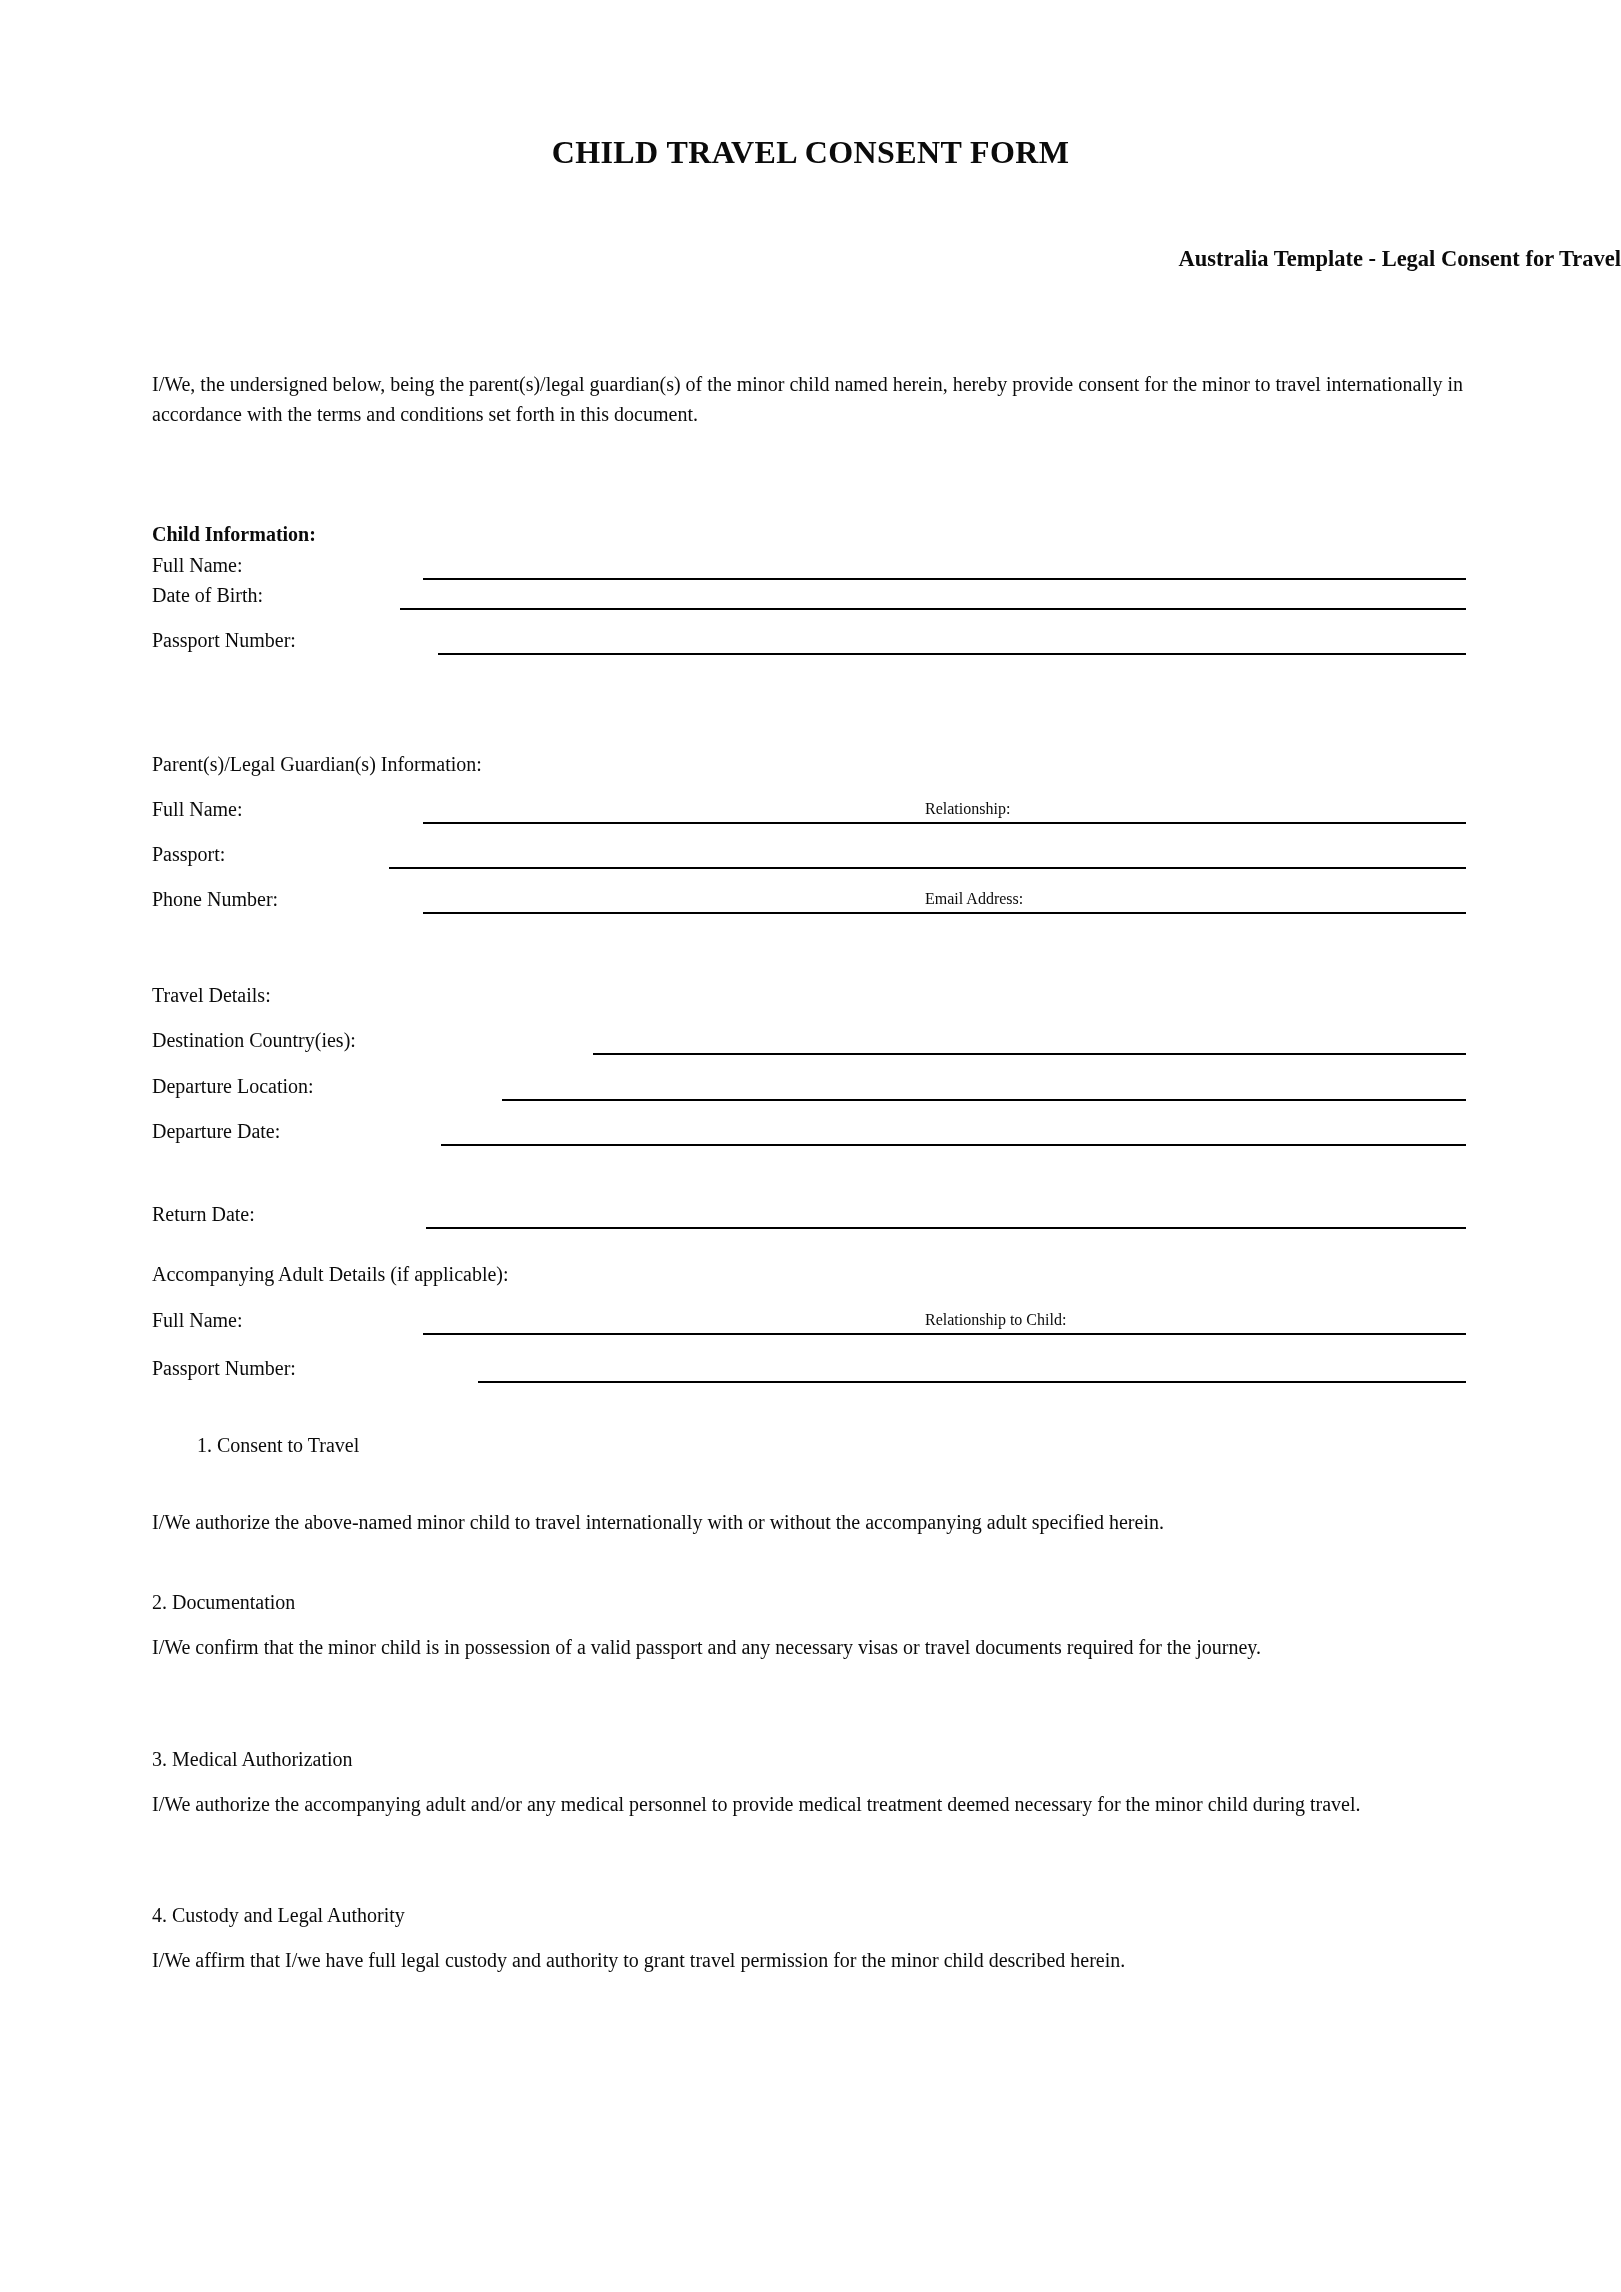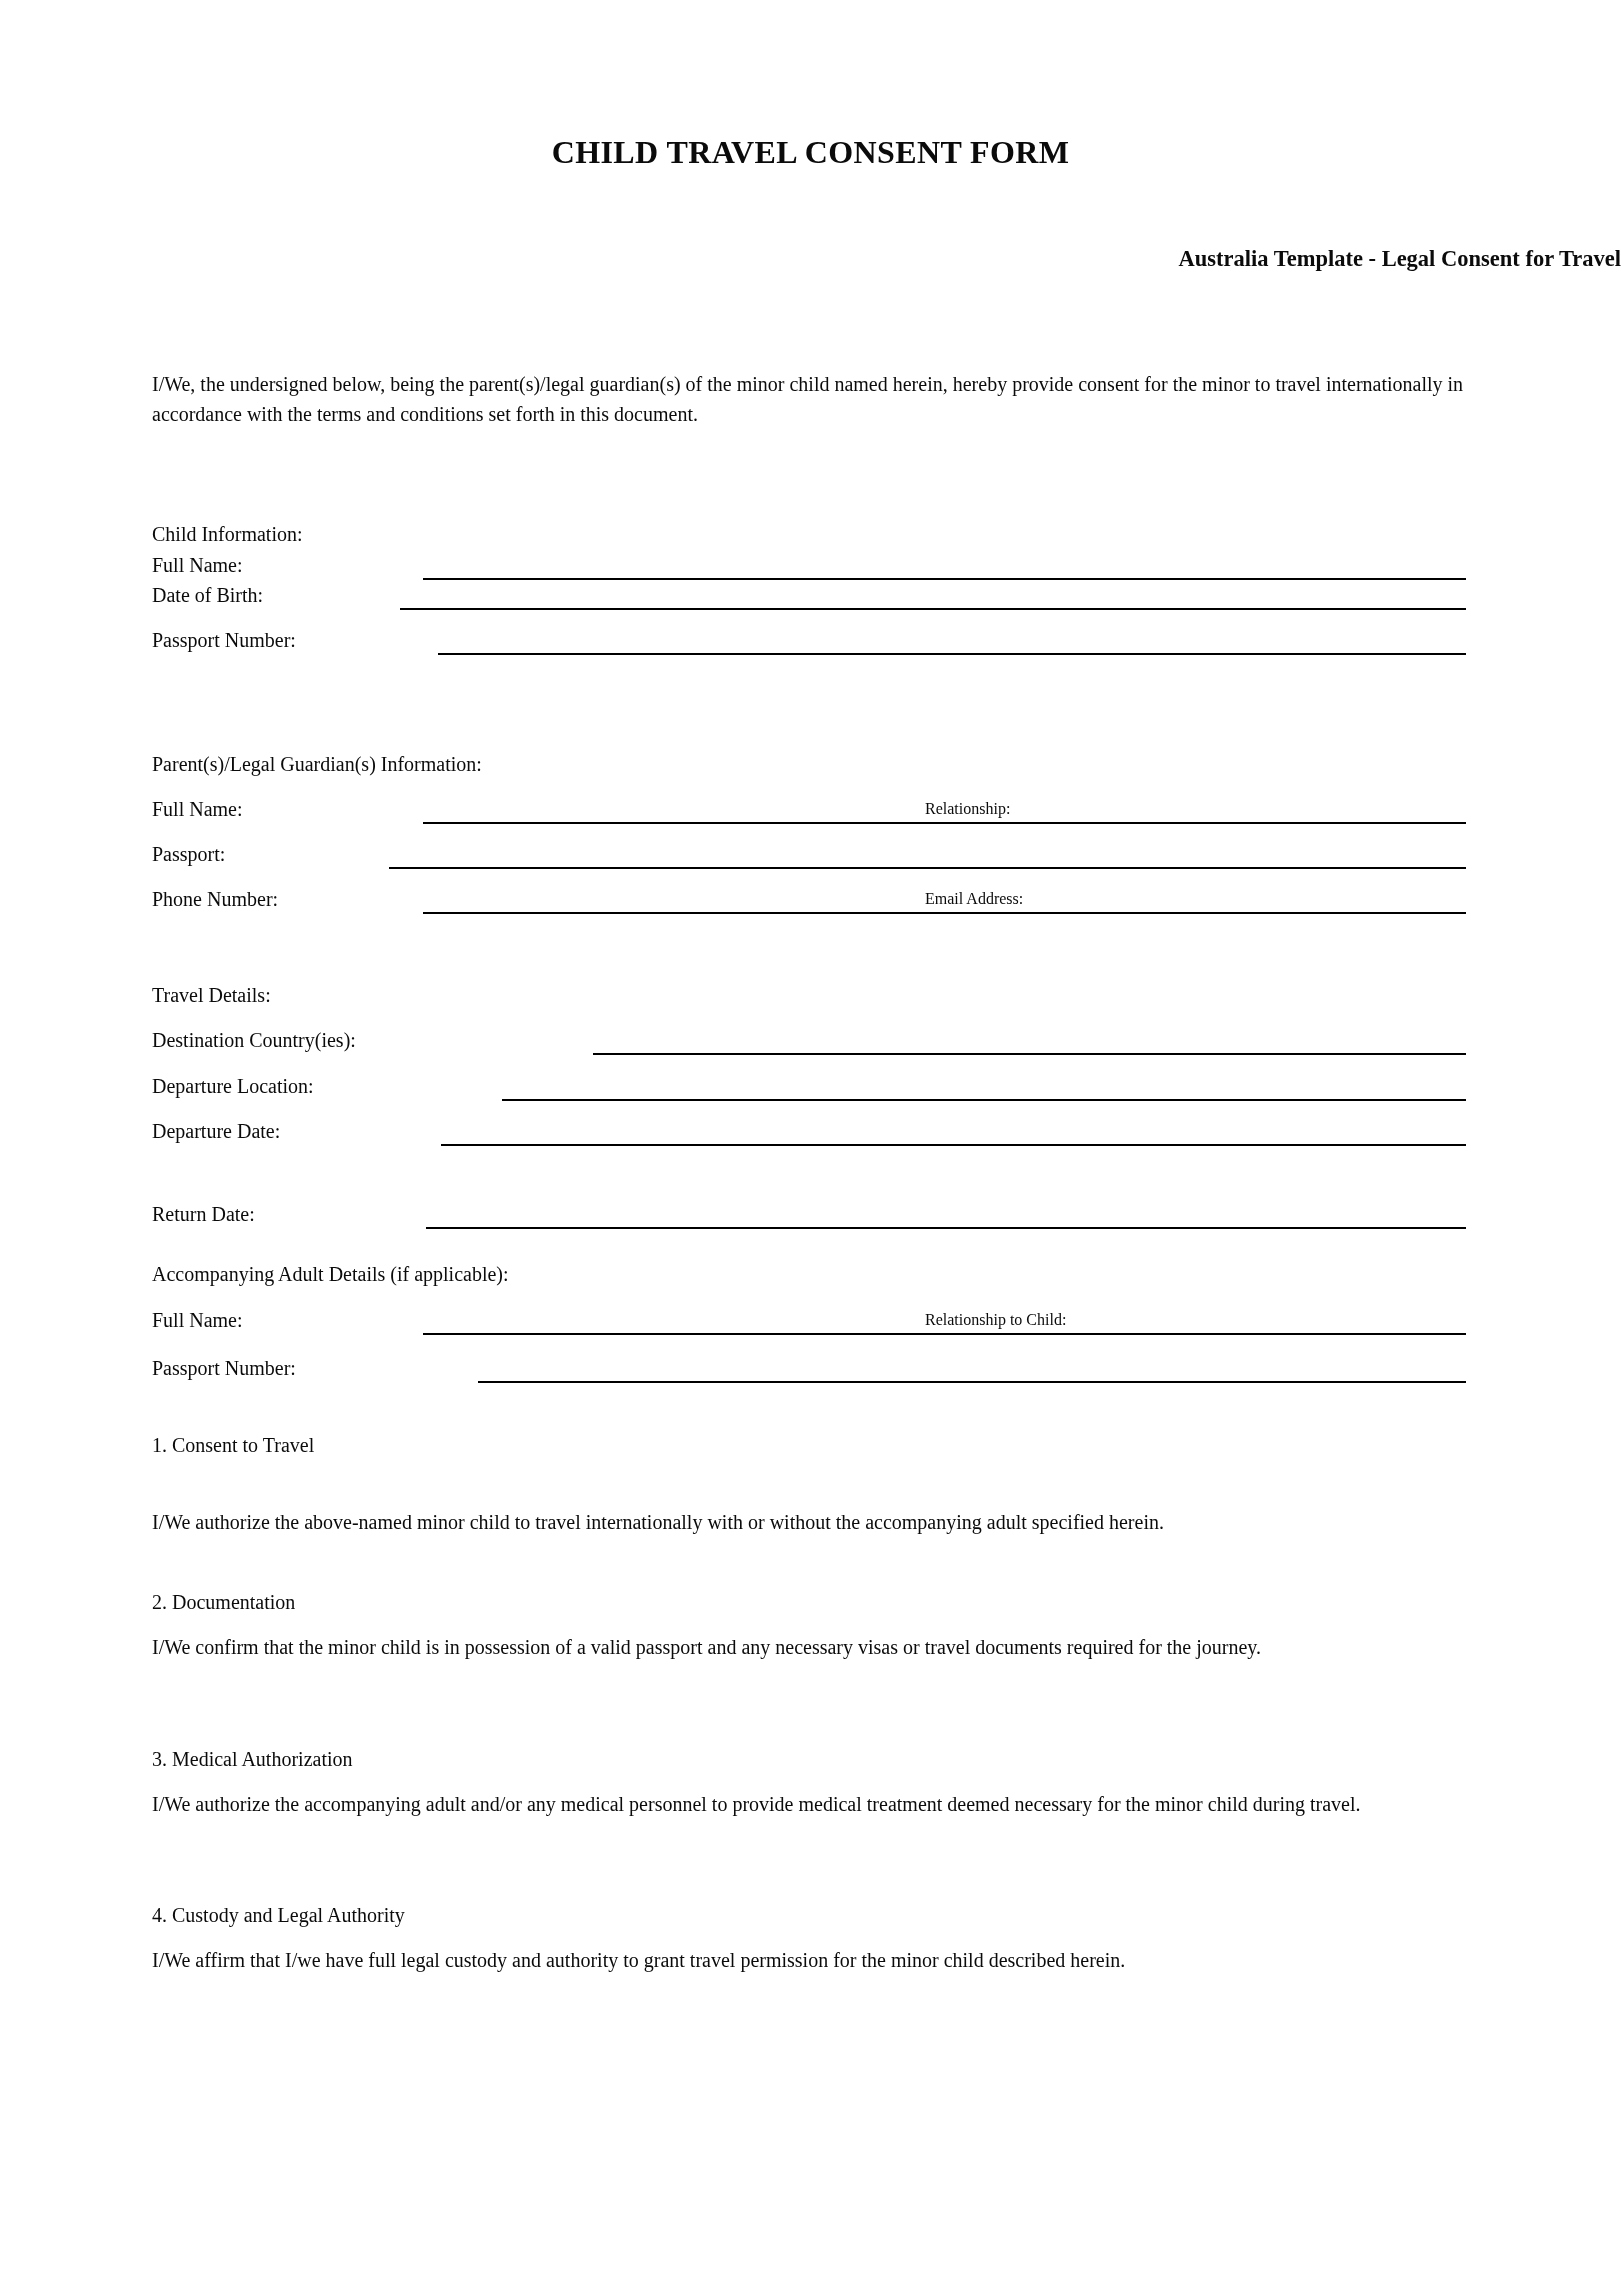--- a/index.html
+++ b/index.html
@@ -110,21 +110,21 @@
 </head>
 <body>
 
 <div class="page">
 
   <h1 class="doc-title">CHILD TRAVEL CONSENT FORM</h1>
   <h2 class="doc-subtitle">Australia Template - Legal Consent for Travel</h2>
 
   <p class="para" style="top:349px;">I/We, the undersigned below, being the parent(s)/legal guardian(s) of the minor child named herein, hereby provide consent for the minor to travel internationally in accordance with the terms and conditions set forth in this document.</p>
 
-  <div class="section-head" style="top:519px;">Child Information:</div>
+  <div class="section-head" style="top:519px;font-weight:bold;">Child Information:</div>
 
   <div class="field-row" style="top:550px;">
     <span class="field-label">Full Name:</span>
     <span class="field-rule" style="left:423px;"></span>
   </div>
 
   <div class="field-row" style="top:580px;">
     <span class="field-label">Date of Birth:</span>
     <span class="field-rule" style="left:400px;"></span>
   </div>
@@ -181,21 +181,21 @@
     <span class="field-label">Full Name:</span>
     <span class="field-label2" style="left:925px;">Relationship to Child:</span>
     <span class="field-rule" style="left:423px;"></span>
   </div>
 
   <div class="field-row" style="top:1353px;">
     <span class="field-label">Passport Number:</span>
     <span class="field-rule" style="left:478px;"></span>
   </div>
 
-  <div class="clause-title" style="top:1430px;">1. Consent to Travel</div>
+  <div class="clause-title" style="top:1430px;margin-left:45px;">1. Consent to Travel</div>
   <div class="clause-body" style="top:1475px;margin-top:32px;">I/We authorize the above-named minor child to travel internationally with or without the accompanying adult specified herein.</div>
 
   <div class="clause-title" style="top:1587px;">2. Documentation</div>
   <div class="clause-body" style="top:1632px;">I/We confirm that the minor child is in possession of a valid passport and any necessary visas or travel documents required for the journey.</div>
 
   <div class="clause-title" style="top:1744px;">3. Medical Authorization</div>
   <div class="clause-body" style="top:1789px;">I/We authorize the accompanying adult and/or any medical personnel to provide medical treatment deemed necessary for the minor child during travel.</div>
 
   <div class="clause-title" style="top:1900px;">4. Custody and Legal Authority</div>
   <div class="clause-body" style="top:1945px;">I/We affirm that I/we have full legal custody and authority to grant travel permission for the minor child described herein.</div>

